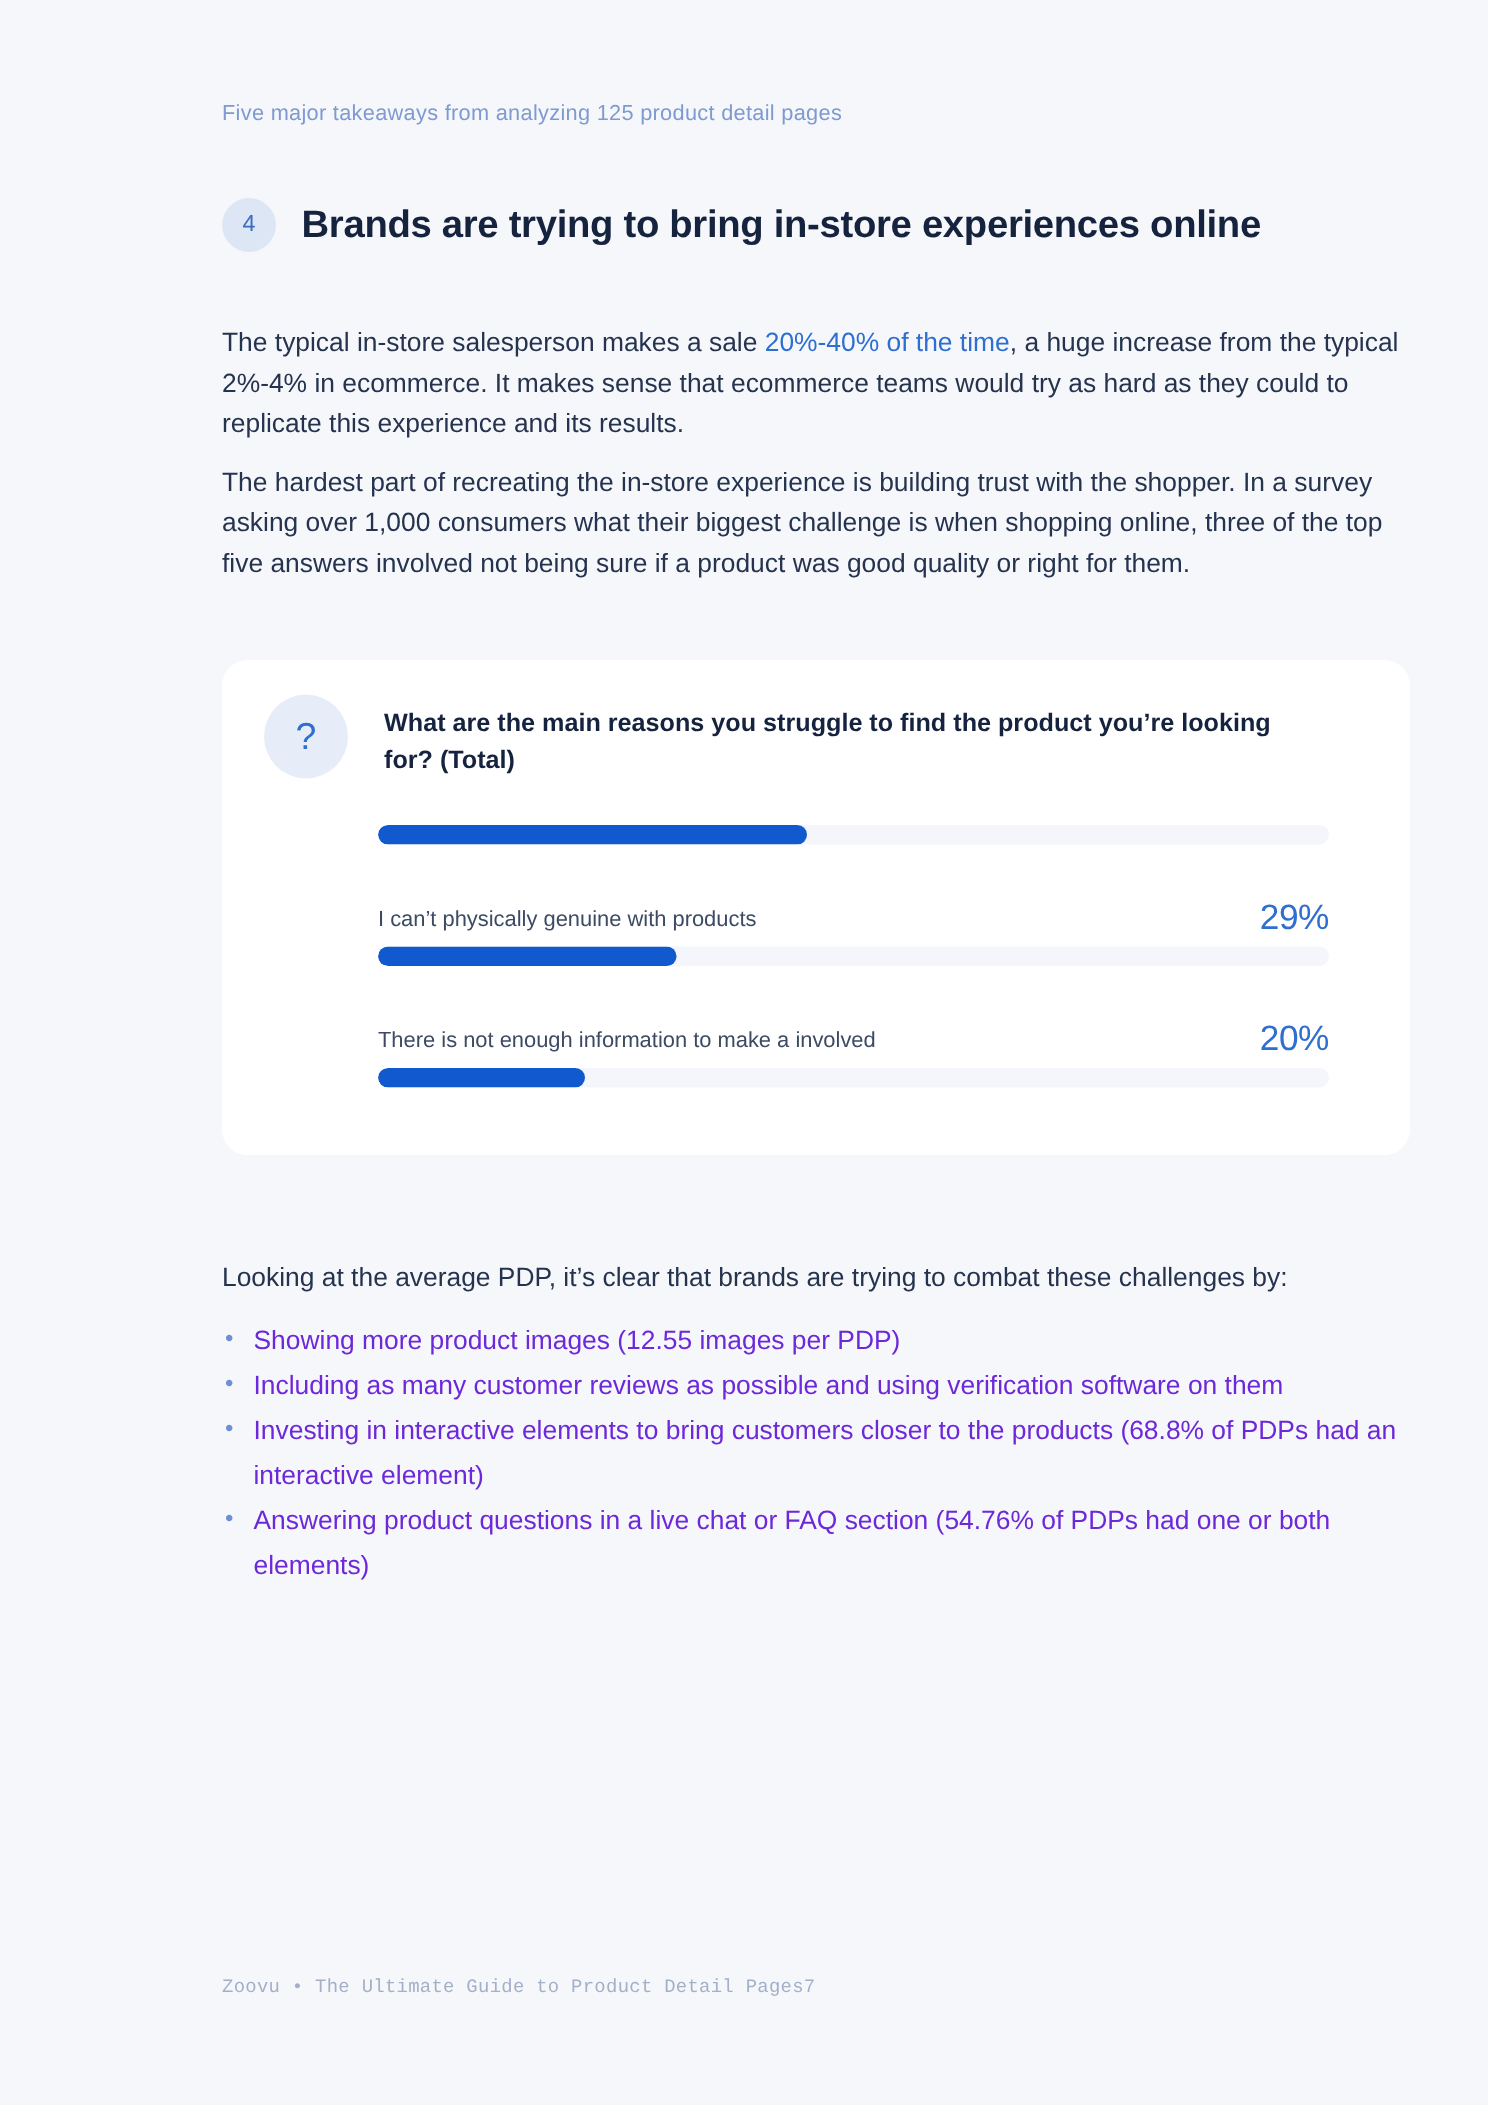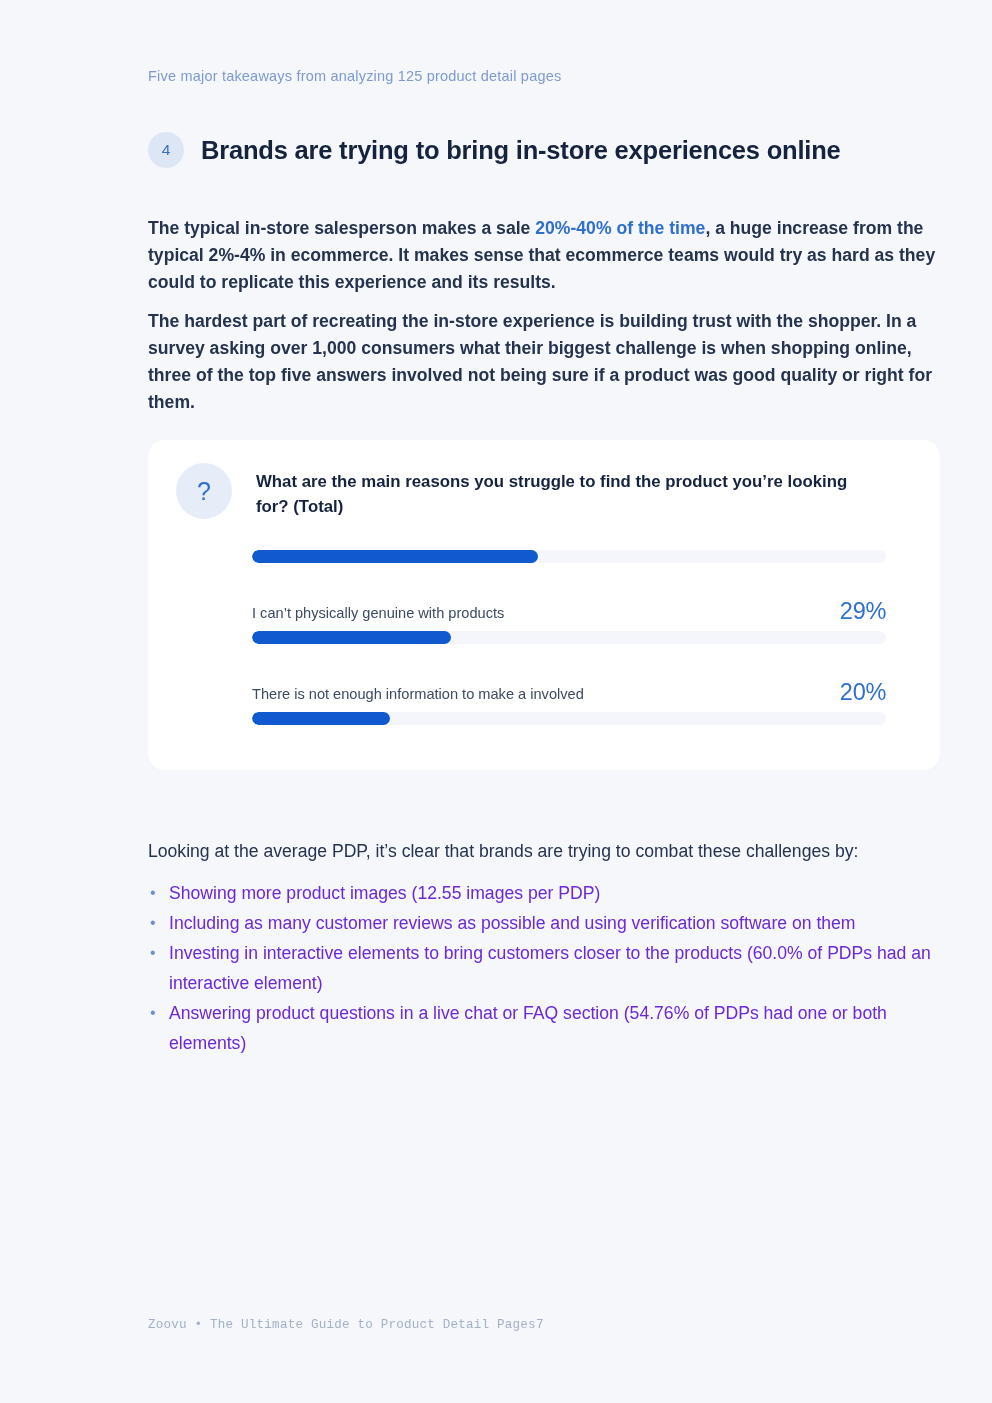--- a/index.html
+++ b/index.html
@@ -68,21 +68,21 @@
   }
 
   
   .para {
     position: absolute;
     left: 100px;
     width: 790px;
     font-size: 17.6px;
     line-height: 27px;
     color: #25334f;
-    font-weight: 700;
+    font-weight: 400;
   }
   .para-1 { top: 197px; }
   .para-2 { top: 290px; }
   .hl { color: #2f6fd0; }
 
   
   .survey-card {
     position: absolute;
     left: 100px;
     top: 440px;
@@ -269,21 +269,21 @@
       </div>
 
     </div>
   </div>
 
   <p class="closing">Looking at the average PDP, it’s clear that brands are trying to combat these challenges by:</p>
 
   <ul class="bullet-list">
     <li>Showing more product images (12.55 images per PDP)</li>
     <li>Including as many customer reviews as possible and using verification software on them</li>
-    <li>Investing in interactive elements to bring customers closer to the products (60.0% of PDPs had an interactive element)</li>
+    <li>Investing in interactive elements to bring customers closer to the products (68.8% of PDPs had an interactive element)</li>
     <li>Answering product questions in a live chat or FAQ section (54.76% of PDPs had one or both elements)</li>
   </ul>
 
   <div class="footer">
     <span>Zoovu • The Ultimate Guide to Product Detail Pages</span>
     <span>7</span>
   </div>
 
 </div>
 

